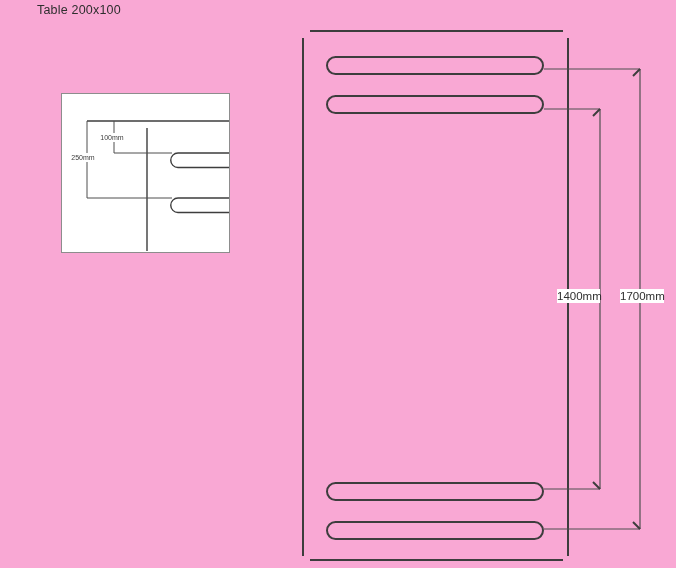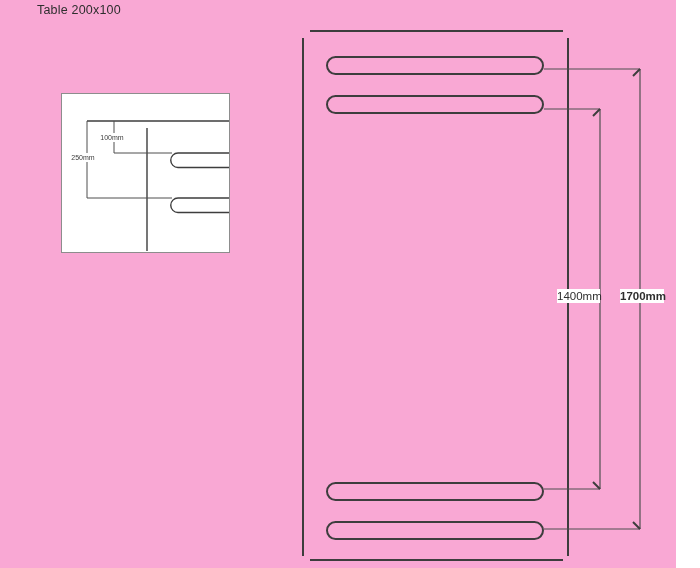--- a/index.html
+++ b/index.html
@@ -55,21 +55,21 @@
   }
   .dim-label-main {
     position: absolute;
     font-size: 11.5px;
     line-height: 14px;
     color: #2e2e2e;
     background: #ffffff;
     white-space: nowrap;
   }
   .dim-label-1400 { left: 557px; top: 289px; width: 43px; text-align: right; }
-  .dim-label-1700 { left: 620px; top: 289px; width: 44px; text-align: right; font-weight: bold; }
+  .dim-label-1700 { left: 620px; top: 289px; width: 44px; text-align: right; }
 </style>
 </head>
 <body>
 
 <div class="canvas">
 
   <span class="title">Table 200x100</span>
 
 
   <div class="detail-box">

